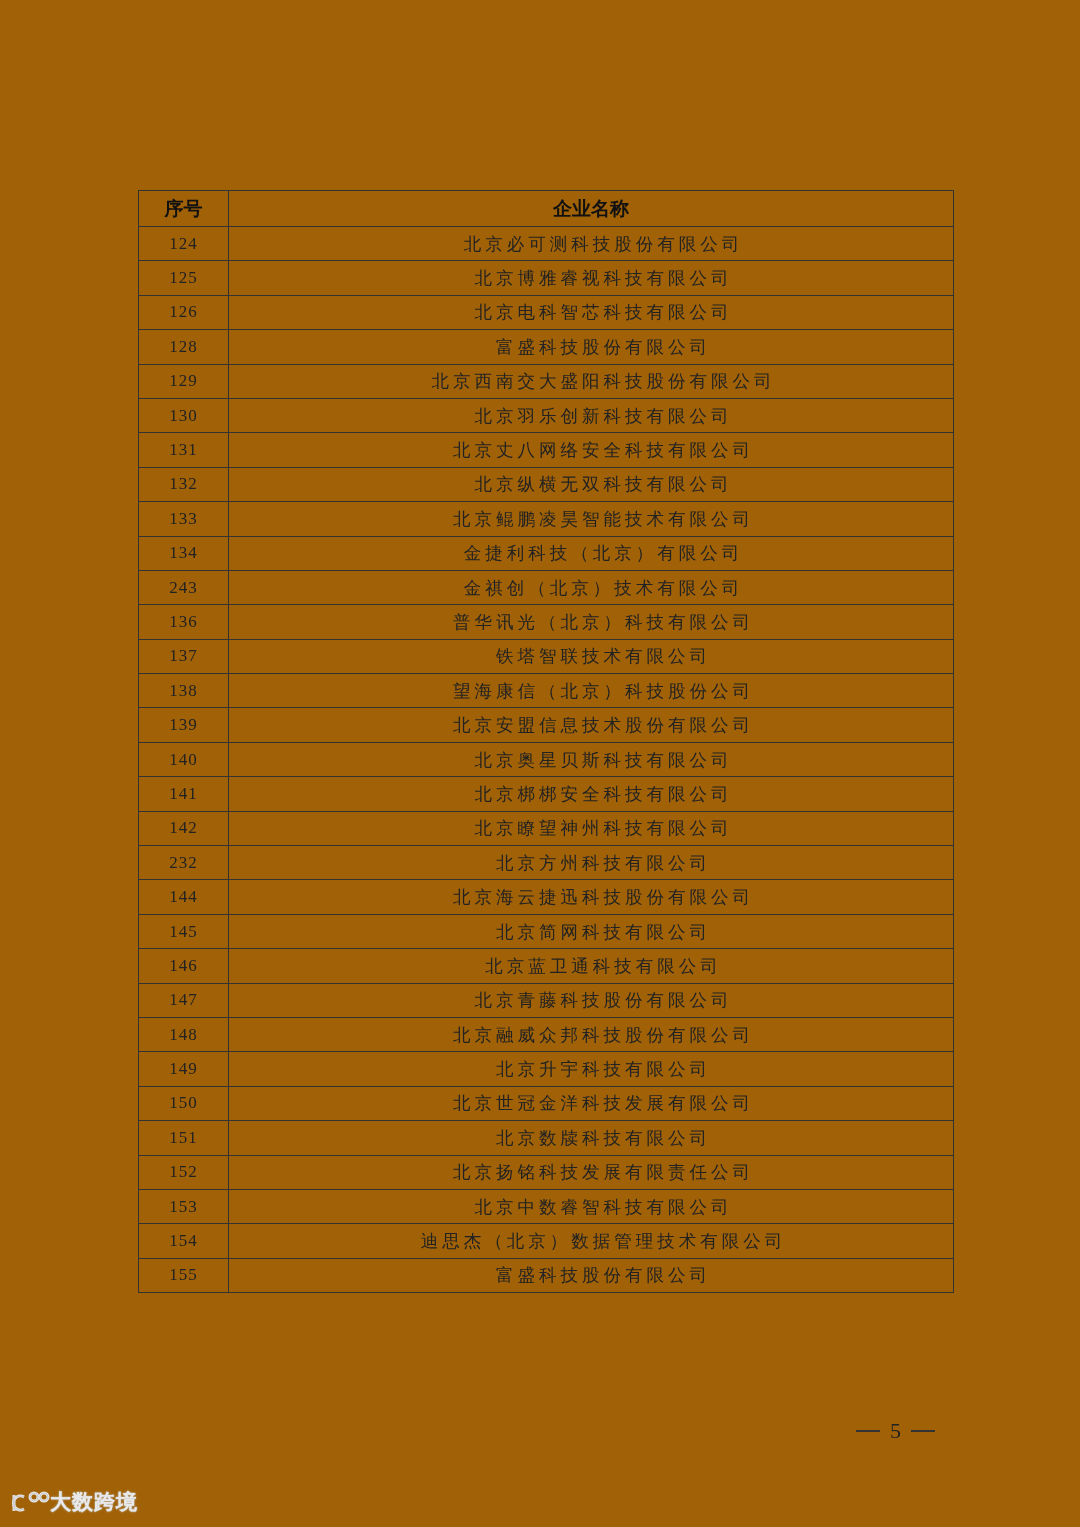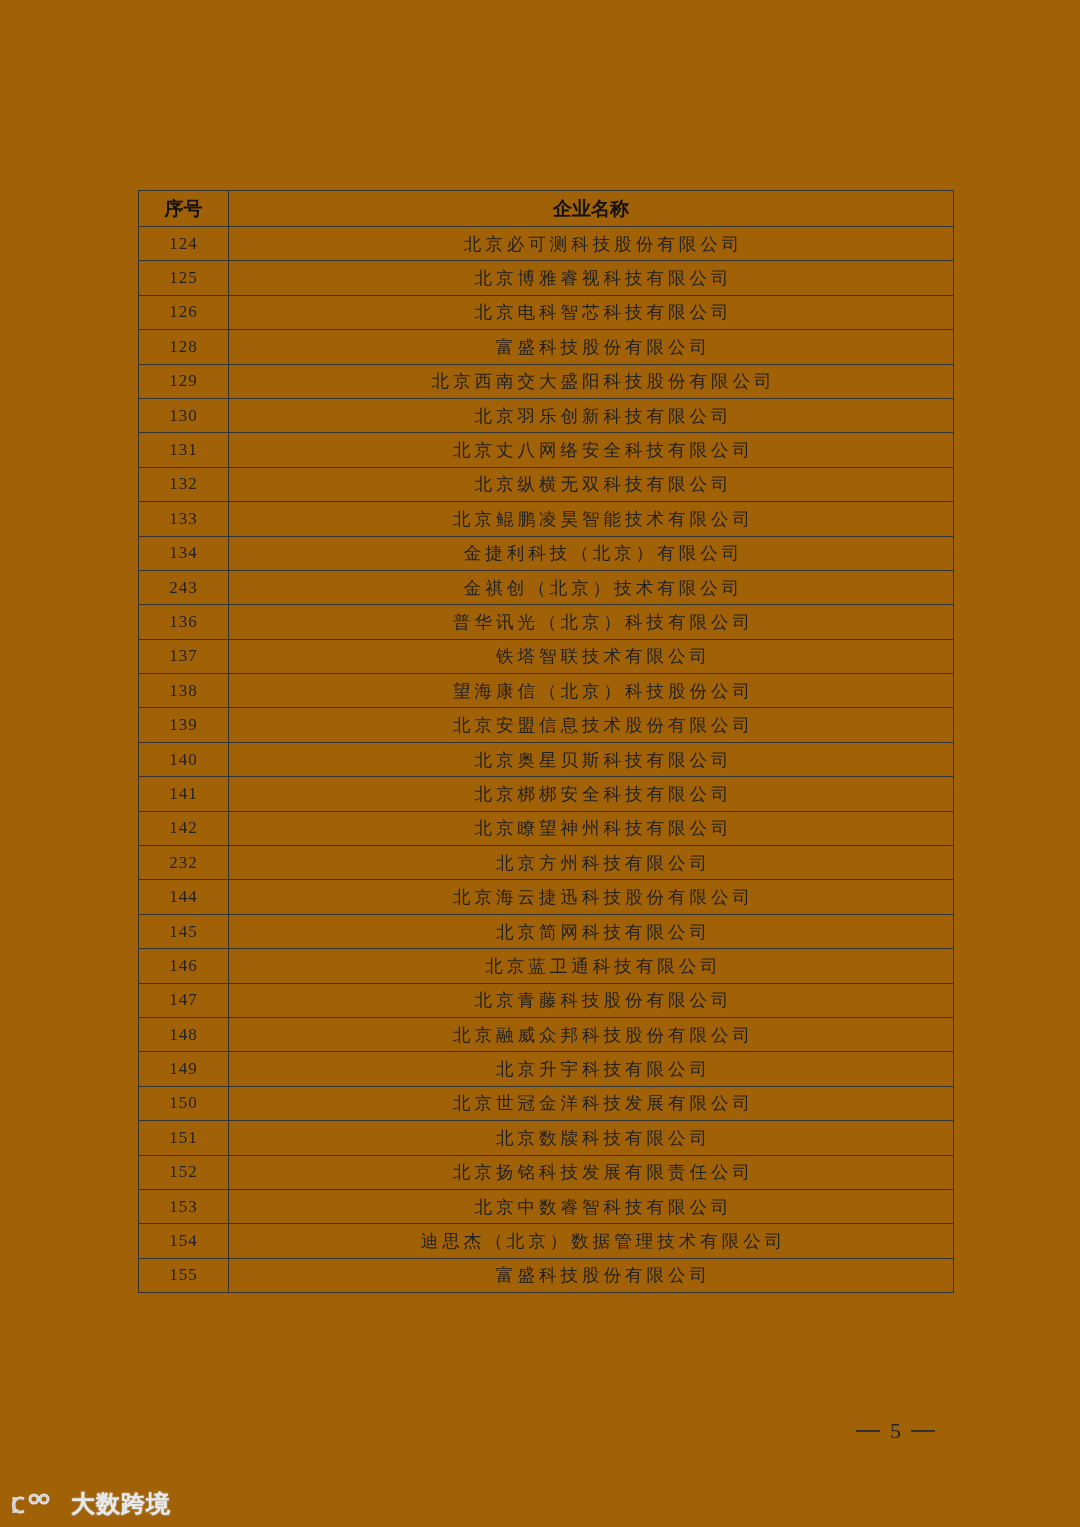--- a/index.html
+++ b/index.html
@@ -83,25 +83,25 @@
       height: 1.5px;
       background: #333333;
     }
 
     .watermark {
       position: absolute;
       left: 10px;
       top: 1488px;
       display: flex;
       align-items: center;
-      gap: 21px;
+      gap: 0;
       color: #e9e9e9;
       font-family: "DejaVu Sans", "Liberation Sans", sans-serif;
       font-weight: bold;
-      font-size: 24px;
+      font-size: 21px;
       text-shadow: 0 0 2px #c8c8c8, 0 0 1px #bdbdbd;
       letter-spacing: 1px;
     }
     .watermark .logo {
       width: 40px;
       height: 26px;
       position: relative;
     }
   </style>
 </head>

